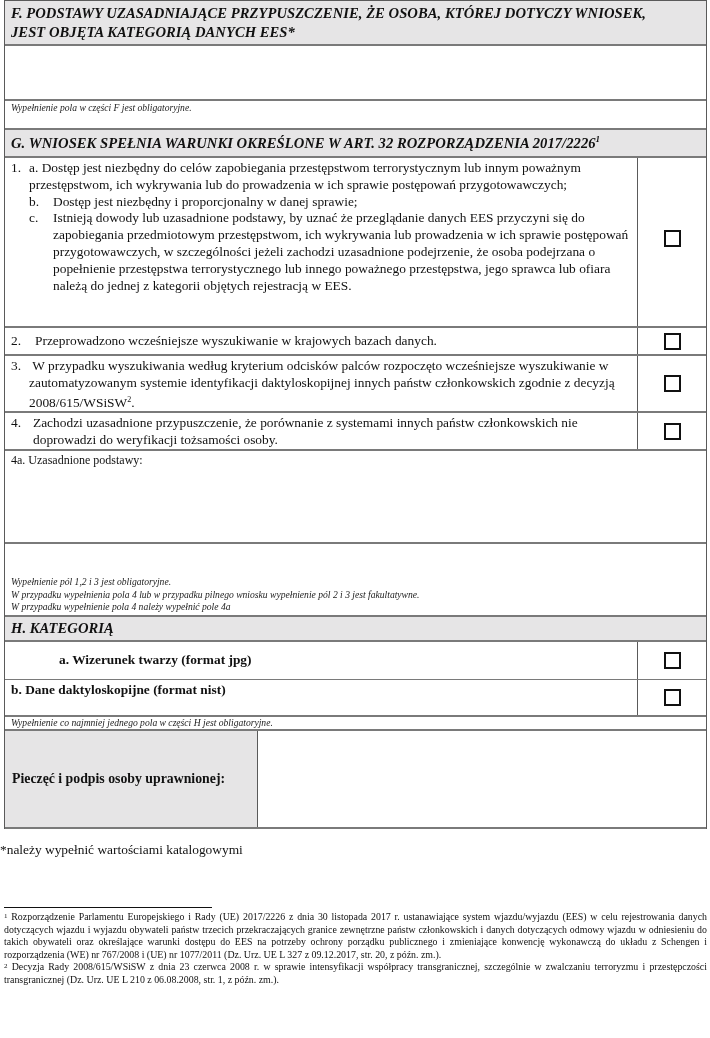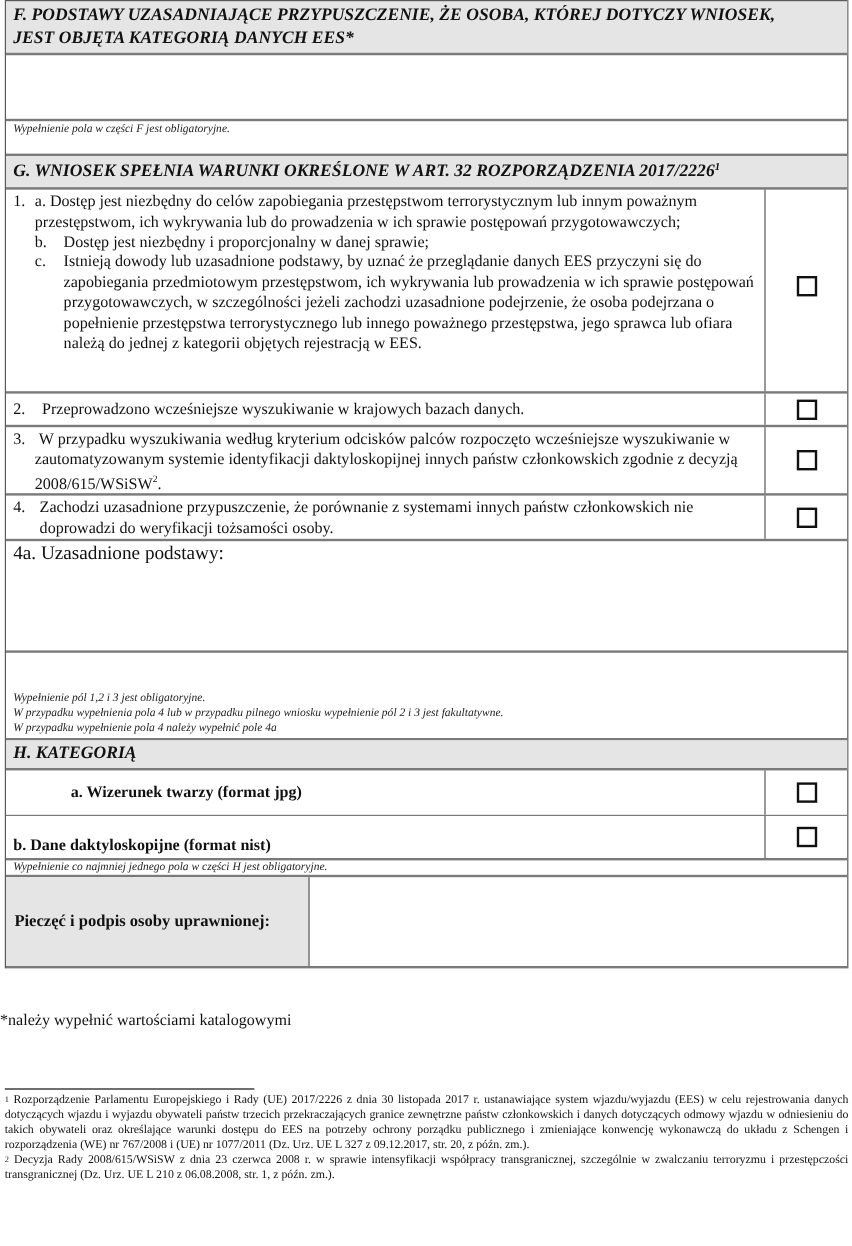--- a/index.html
+++ b/index.html
@@ -13,21 +13,21 @@
   .note { font-style: italic; font-size: 9.6px; line-height: 12.5px; padding: 1px 6px; color: #222; }
   .cell-split { display: flex; }
   .cell-split .left { flex: 1; border-right: 1px solid #5a5a5a; font-size: 13.4px; line-height: 16.8px; padding: 2px 6px; }
   .cell-split .right { width: 68px; display: flex; align-items: center; justify-content: center; }
   .cb { width: 17px; height: 17px; border: 2px solid #111; background: #fff; display: inline-block; cursor: pointer; }
 
   .list1 { display: grid; grid-template-columns: 18px 1fr; }
   .sub { display: grid; grid-template-columns: 24px 1fr; margin-left: 18px; }
 
   .bold-lbl { font-weight: bold; font-size: 13.8px; }
-  .sig { display: flex; height: 76px; gap: 22px; }
+  .sig { display: flex; height: 98px; gap: 22px; }
   .sig .lbl { width: 253px; background: #e6e5e6; border-right: 1px solid #5a5a5a; display: flex; align-items: center; padding-left: 7px; font-weight: bold; font-size: 13.8px; }
   .sig .area { flex: 1; }
 
   .asterisk { position: absolute; left: 0; top: 842px; font-size: 13.4px; }
   .fn-rule { position: absolute; left: 4px; top: 907px; width: 208px; border-top: 1px solid #111; }
   .footnotes { position: absolute; left: 4px; top: 911px; width: 703px; font-size: 9.9px; line-height: 12.6px; text-align: justify; }
   .footnotes sup { font-size: 7px; vertical-align: top; position: relative; top: -1px; }
   .fn { margin-bottom: 0; }
 </style>
 </head>
@@ -97,21 +97,21 @@
       <div class="list1">
         <span>4.</span>
         <span style="padding-left:4px;">Zachodzi uzasadnione przypuszczenie, że porównanie z systemami innych państw członkowskich nie doprowadzi do weryfikacji tożsamości osoby.</span>
       </div>
     </div>
     <div class="right">
       <span class="cb"></span>
     </div>
   </div>
 
-  <div class="row" style="height:93px;font-size:16px;padding:2px 6px;">
+  <div class="row" style="height:93px;font-size:12px;padding:2px 6px;">
     <div>4a. Uzasadnione podstawy:</div>
     <div></div>
   </div>
 
   <div class="row note" style="padding-top:20px;padding-bottom:1px;margin-top:12px;">
     <div>Wypełnienie pól 1,2 i 3 jest obligatoryjne.</div>
     <div>W przypadku wypełnienia pola 4 lub w przypadku pilnego wniosku wypełnienie pól 2 i 3 jest fakultatywne.</div>
     <div>W przypadku wypełnienie pola 4 należy wypełnić pole 4a</div>
   </div>
 
@@ -122,21 +122,21 @@
   <div class="row cell-split" style="height:38px;border-bottom-width:1px;">
     <div class="left bold-lbl" style="display:flex;align-items:center;margin-left:48px;">
       <span>a. Wizerunek twarzy (format jpg)</span>
     </div>
     <div class="right">
       <span class="cb"></span>
     </div>
   </div>
 
   <div class="row cell-split" style="height:37px;">
-    <div class="left bold-lbl" style="display:flex;align-items:flex-end;">
+    <div class="left bold-lbl" style="display:flex;align-items:flex-start;">
       <span>b. Dane daktyloskopijne (format nist)</span>
     </div>
     <div class="right">
       <span class="cb"></span>
     </div>
   </div>
 
   <div class="row note" style="height:14px;padding-top:0;">
     <span>Wypełnienie co najmniej jednego pola w części H jest obligatoryjne.</span>
   </div>

